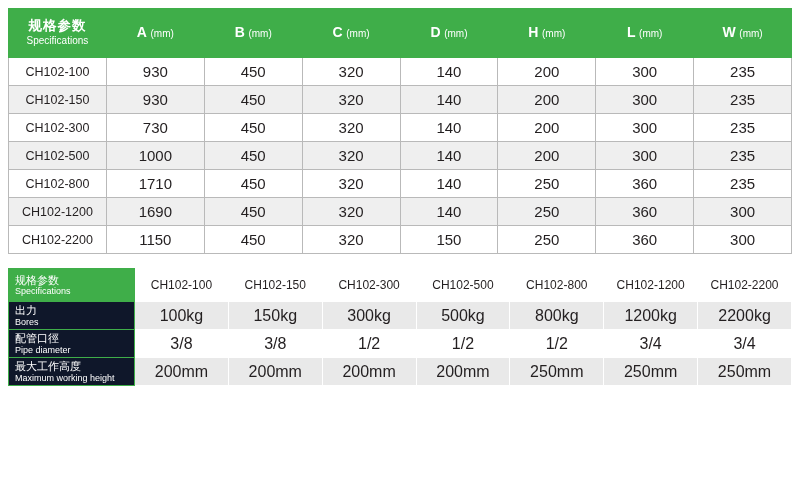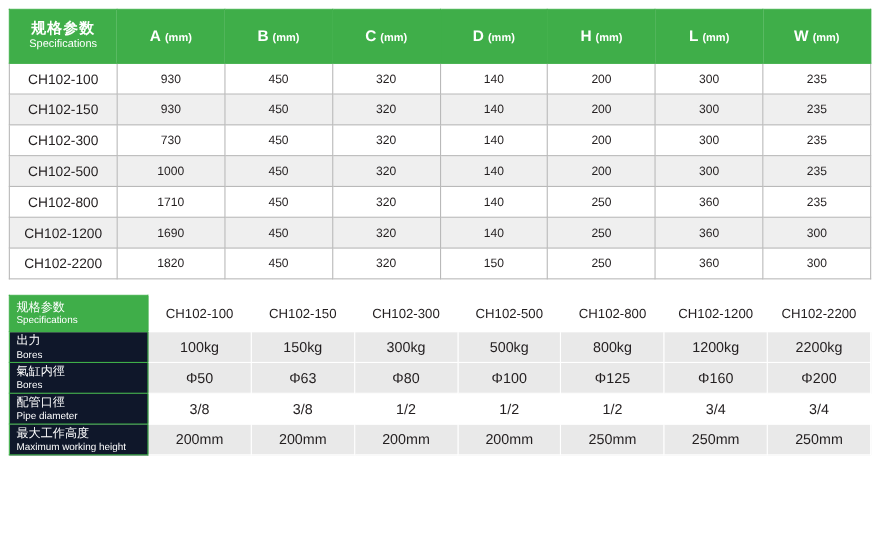--- a/index.html
+++ b/index.html
@@ -43,24 +43,24 @@
     font-size: 13px;
     line-height: 1.25;
     padding: 2px 0;
   }
   table.t1 thead th.spec {
     font-size: 13.5px;
   }
   .spec-cn { display:block; font-size: 13.5px; font-weight: bold; letter-spacing: 1px; }
   .spec-en { display:block; font-size: 10px; font-weight: normal; letter-spacing: 0; }
   .dim-main { font-size: 14px; font-weight: bold; }
-  .dim-unit { font-size: 10px; font-weight: bold; }
+  .dim-unit { font-size: 10px; font-weight: normal; }
   table.t1 tbody td {
     height: 25px;
-    font-size: 11px;
+    font-size: 15px;
     color: #231f20;
     background: #ffffff;
   }
   table.t1 tbody tr.alt td { background: #efefef; }
   table.t1 tbody td.model { font-size: 12.5px; }
 
   
   .gap { height: 14px; }
   table.t2 {
     width: 784px;
@@ -87,21 +87,21 @@
   table.t2 thead td.head {
     background: #ffffff;
     color: #231f20;
     font-size: 12px;
     border: 1px solid #ffffff;
     height: 30px;
   }
   table.t2 tbody td.val {
     background: #e9e9e9;
     color: #231f20;
-    font-size: 13px;
+    font-size: 16px;
     height: 25px;
     border: 1px solid #ffffff;
   }
   table.t2 tbody tr.white td.val { background: #ffffff; }
 </style>
 </head>
 <body>
 
 <div class="page">
 
@@ -198,21 +198,21 @@
         <td>1690</td>
         <td>450</td>
         <td>320</td>
         <td>140</td>
         <td>250</td>
         <td>360</td>
         <td>300</td>
       </tr>
       <tr>
         <td class="model">CH102-2200</td>
-        <td>1820</td>
+        <td>1150</td>
         <td>450</td>
         <td>320</td>
         <td>150</td>
         <td>250</td>
         <td>360</td>
         <td>300</td>
       </tr>
     </tbody>
   </table>
 
@@ -241,33 +241,20 @@
           <span class="en">Bores</span>
         </td>
         <td class="val">100kg</td>
         <td class="val">150kg</td>
         <td class="val">300kg</td>
         <td class="val">500kg</td>
         <td class="val">800kg</td>
         <td class="val">1200kg</td>
         <td class="val">2200kg</td>
       </tr>
-      <tr>
-        <td class="lbl">
-          <span class="cn">氣缸内徑</span>
-          <span class="en">Bores</span>
-        </td>
-        <td class="val">Φ50</td>
-        <td class="val">Φ63</td>
-        <td class="val">Φ80</td>
-        <td class="val">Φ100</td>
-        <td class="val">Φ125</td>
-        <td class="val">Φ160</td>
-        <td class="val">Φ200</td>
-      </tr>
       <tr class="white">
         <td class="lbl">
           <span class="cn">配管口徑</span>
           <span class="en">Pipe diameter</span>
         </td>
         <td class="val">3/8</td>
         <td class="val">3/8</td>
         <td class="val">1/2</td>
         <td class="val">1/2</td>
         <td class="val">1/2</td>

